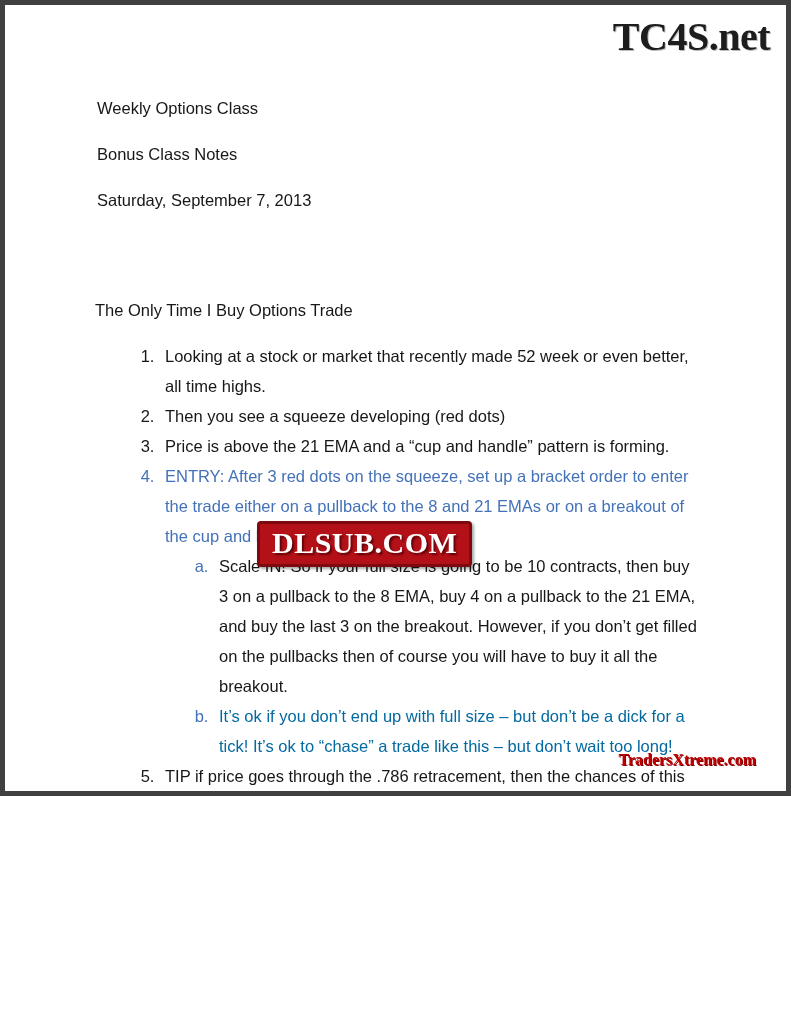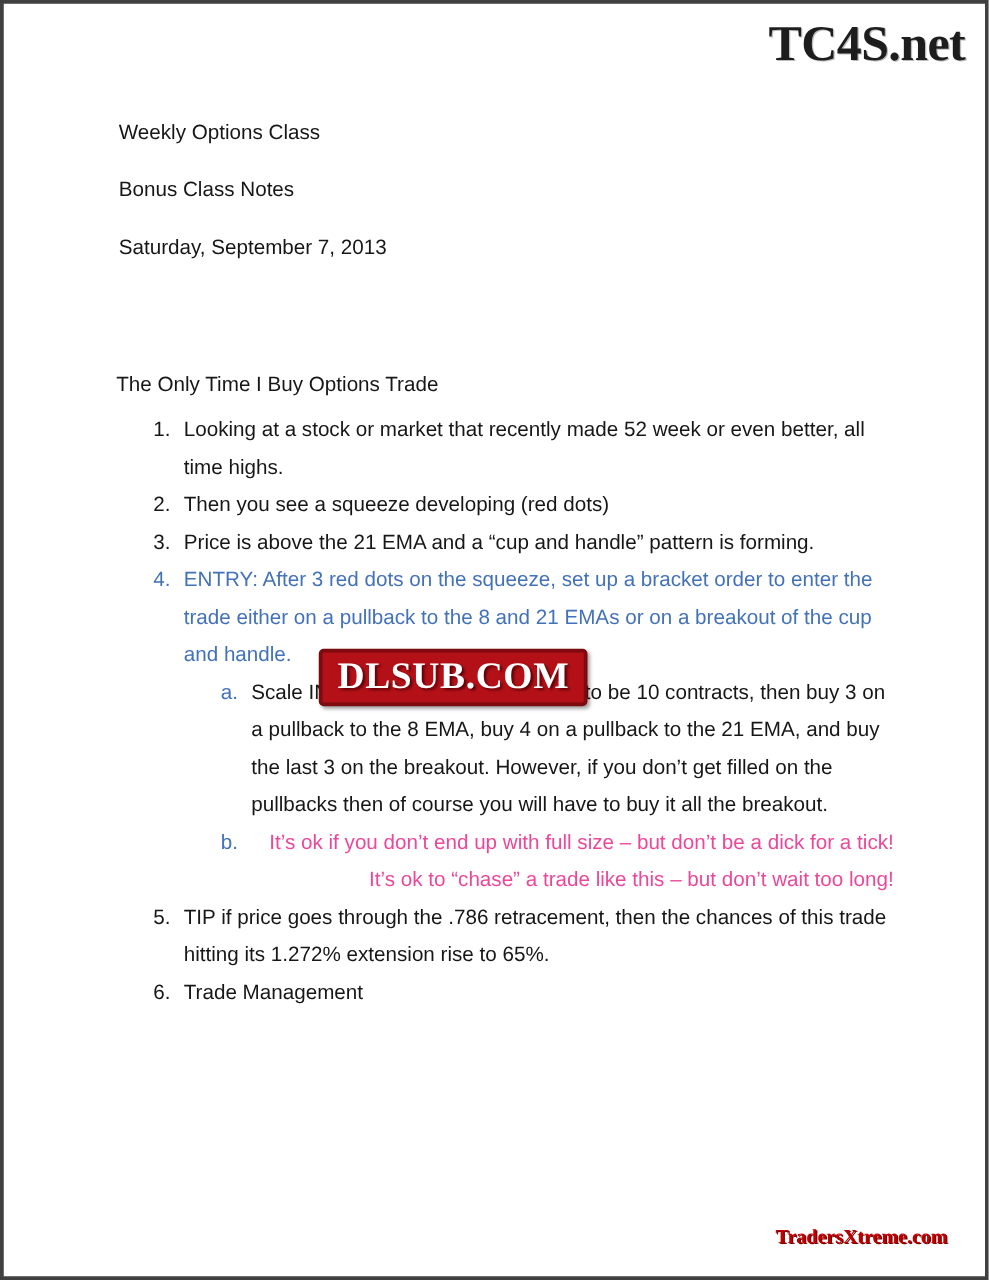--- a/index.html
+++ b/index.html
@@ -6,23 +6,23 @@
     margin: 0;
     padding: 0;
     background: #ffffff;
   }
   body {
     font-family: "Liberation Sans", sans-serif;
   }
   .page {
     position: relative;
     width: 791px;
-    height: 1024px;
+    height: 796px;
     background: #ffffff;
-    border: 3px solid #404040;
+    border: 5px solid #404040;
     box-sizing: border-box;
     overflow: hidden;
   }
   .watermark-top {
     position: absolute;
     top: 8px;
     right: 16px;
     font-family: "Liberation Serif", serif;
     font-weight: bold;
     font-size: 40px;
@@ -66,21 +66,21 @@
     line-height: 30px;
   }
   .header-line {
     margin: 0 0 16px 0;
   }
   .section-title {
     margin: 80px 0 6px -2px;
   }
   ol.lvl1 {
     list-style: decimal;
-    margin: 0;
+    margin: 16px;
     padding-left: 46px;
   }
   ol.lvl1 > li {
     margin: 0 0 0 0;
     padding-left: 6px;
   }
   ol.lvl2 {
     list-style: lower-alpha;
     margin: 0;
     padding-left: 48px;
@@ -120,21 +120,21 @@
       <li>
         <p>Price is above the 21 EMA and a “cup and handle” pattern is forming.</p>
       </li>
       <li class="blue">
         <p class="blue">ENTRY: After 3 red dots on the squeeze, set up a bracket order to enter the trade either on a pullback to the 8 and 21 EMAs or on a breakout of the cup and handle.</p>
         <ol class="lvl2">
           <li>
             <p style="color:#171717;">Scale IN!  So if your full size is going to be 10 contracts, then buy 3 on a pullback to the 8 EMA, buy 4 on a pullback to the 21 EMA, and buy the last 3 on the breakout.  However, if you don’t get filled on the pullbacks then of course you will have to buy it all the breakout.</p>
           </li>
           <li>
-            <p style="color:#ec4899;text-align:right;">It’s ok if you don’t end up with full size – but don’t be a dick for a tick!  It’s ok to “chase” a trade like this – but don’t wait too long!</p>
+            <p style="color:#0369a1;">It’s ok if you don’t end up with full size – but don’t be a dick for a tick!  It’s ok to “chase” a trade like this – but don’t wait too long!</p>
           </li>
         </ol>
       </li>
       <li>
         <p>TIP if price goes through the .786 retracement, then the chances of this trade hitting its 1.272% extension rise to 65%.</p>
       </li>
       <li>
         <p>Trade Management</p>
       </li>
     </ol>

